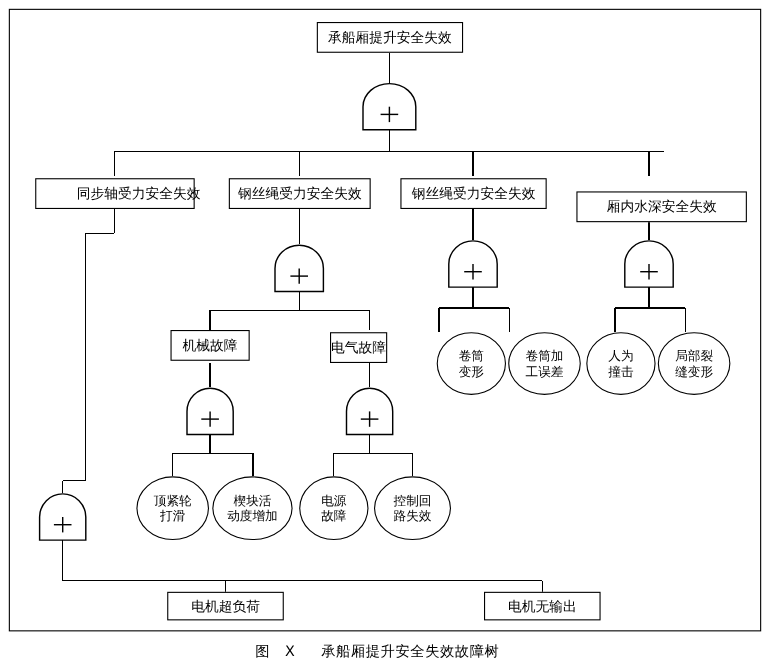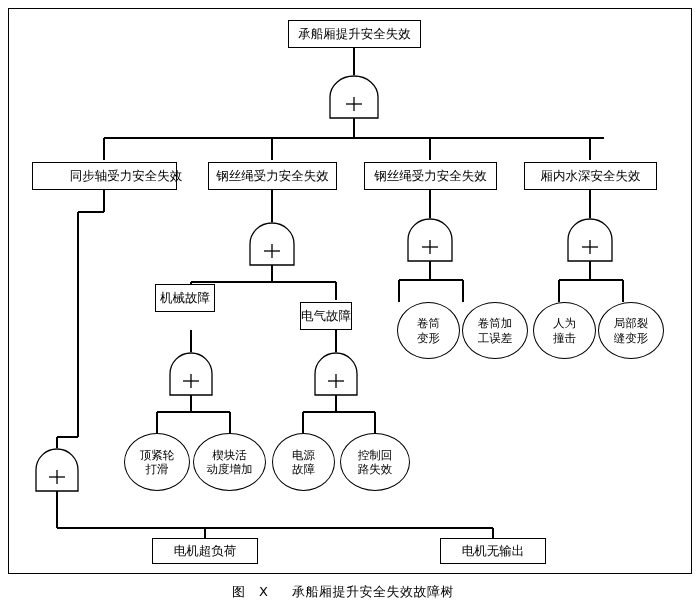--- a/index.html
+++ b/index.html
@@ -159,21 +159,21 @@
   </div>
 
   <div class="node box" style="left:208px; top:162px; width:129px; height:28px;">
     <span>钢丝绳受力安全失效</span>
   </div>
 
   <div class="node box" style="left:364px; top:162px; width:133px; height:28px;">
     <span>钢丝绳受力安全失效</span>
   </div>
 
-  <div class="node box" style="left:524px; top:162px; width:133px; height:28px;">
+  <div class="node box" style="left:524px; top:174px; width:155px; height:28px;">
     <span>厢内水深安全失效</span>
   </div>
 
   <div class="gate" style="left:248px; top:222px;">
     <svg width="48" height="44" viewBox="0 0 48 44">
       <path d="M2 43 L2 22 A22 21 0 0 1 46 22 L46 43 Z" fill="#ffffff" stroke="#000000" stroke-width="1.3"></path>
       <line x1="24" y1="22" x2="24" y2="36" stroke="#000000" stroke-width="1.3"></line>
       <line x1="16" y1="29" x2="32" y2="29" stroke="#000000" stroke-width="1.3"></line>
     </svg>
   </div>
@@ -187,21 +187,21 @@
   </div>
 
   <div class="gate" style="left:566px; top:218px;">
     <svg width="48" height="44" viewBox="0 0 48 44">
       <path d="M2 43 L2 22 A22 21 0 0 1 46 22 L46 43 Z" fill="#ffffff" stroke="#000000" stroke-width="1.3"></path>
       <line x1="24" y1="22" x2="24" y2="36" stroke="#000000" stroke-width="1.3"></line>
       <line x1="16" y1="29" x2="32" y2="29" stroke="#000000" stroke-width="1.3"></line>
     </svg>
   </div>
 
-  <div class="node box" style="left:155px; top:284px; width:60px; height:28px;font-family:Liberation Serif, serif;">
+  <div class="node box" style="left:155px; top:300px; width:72px; height:28px;font-family:Liberation Serif, serif;">
     <span>机械故障</span>
   </div>
 
   <div class="node box" style="left:300px; top:302px; width:52px; height:28px;">
     <span>电气故障</span>
   </div>
 
   <div class="gate" style="left:168px; top:352px;">
     <svg width="46" height="44" viewBox="0 0 46 44">
       <path d="M2 43 L2 22 A21 21 0 0 1 44 22 L44 43 Z" fill="#ffffff" stroke="#000000" stroke-width="1.3"></path>

